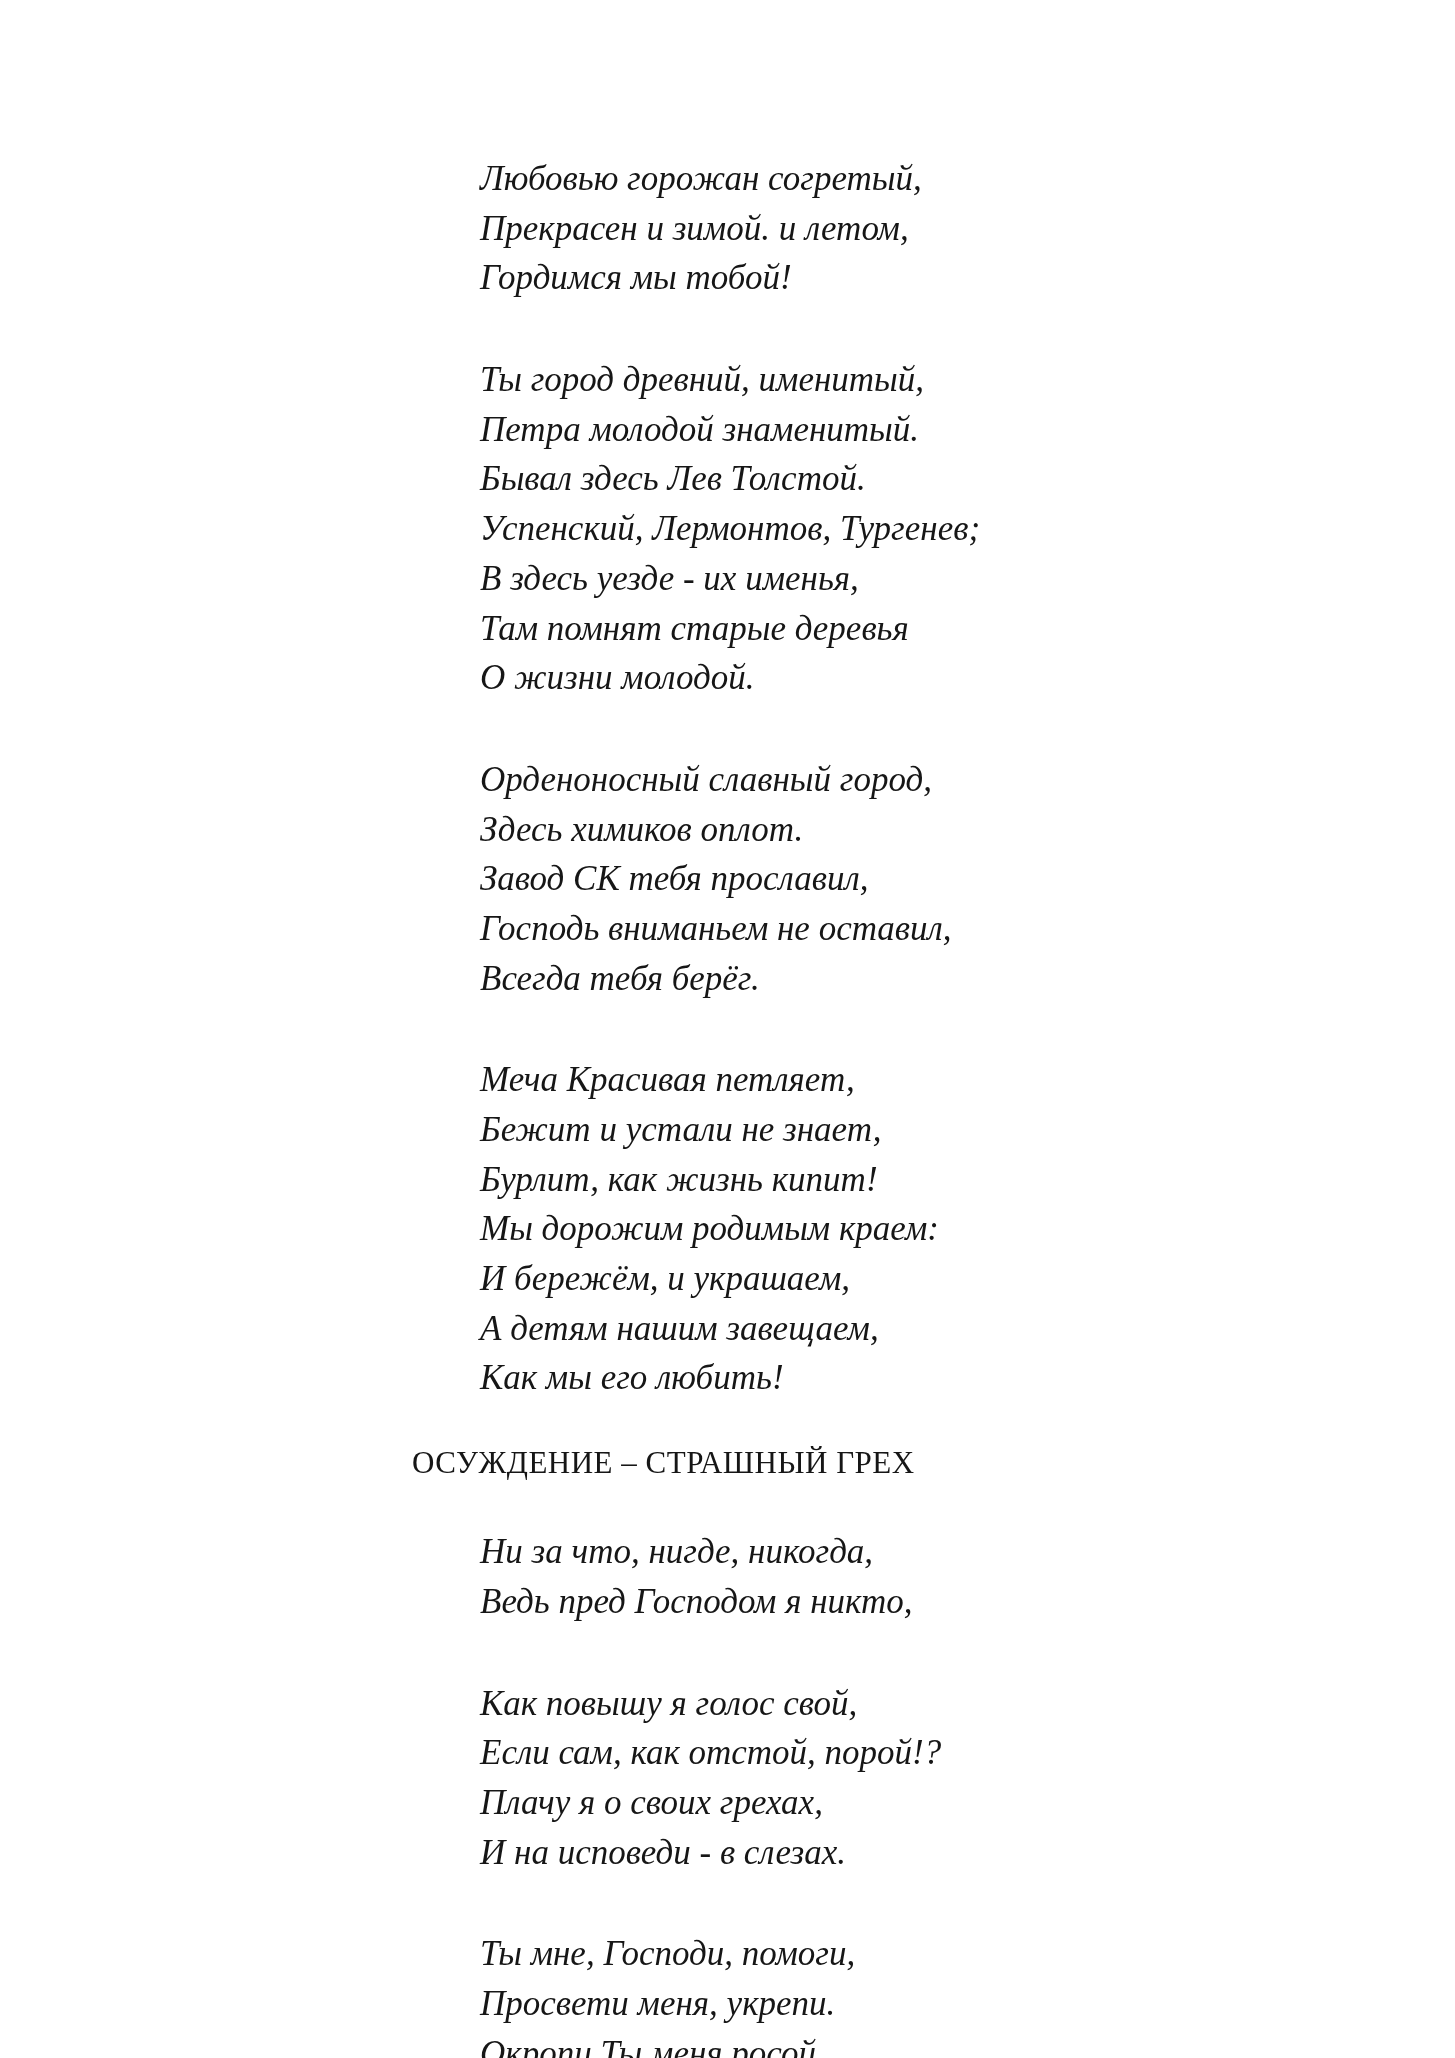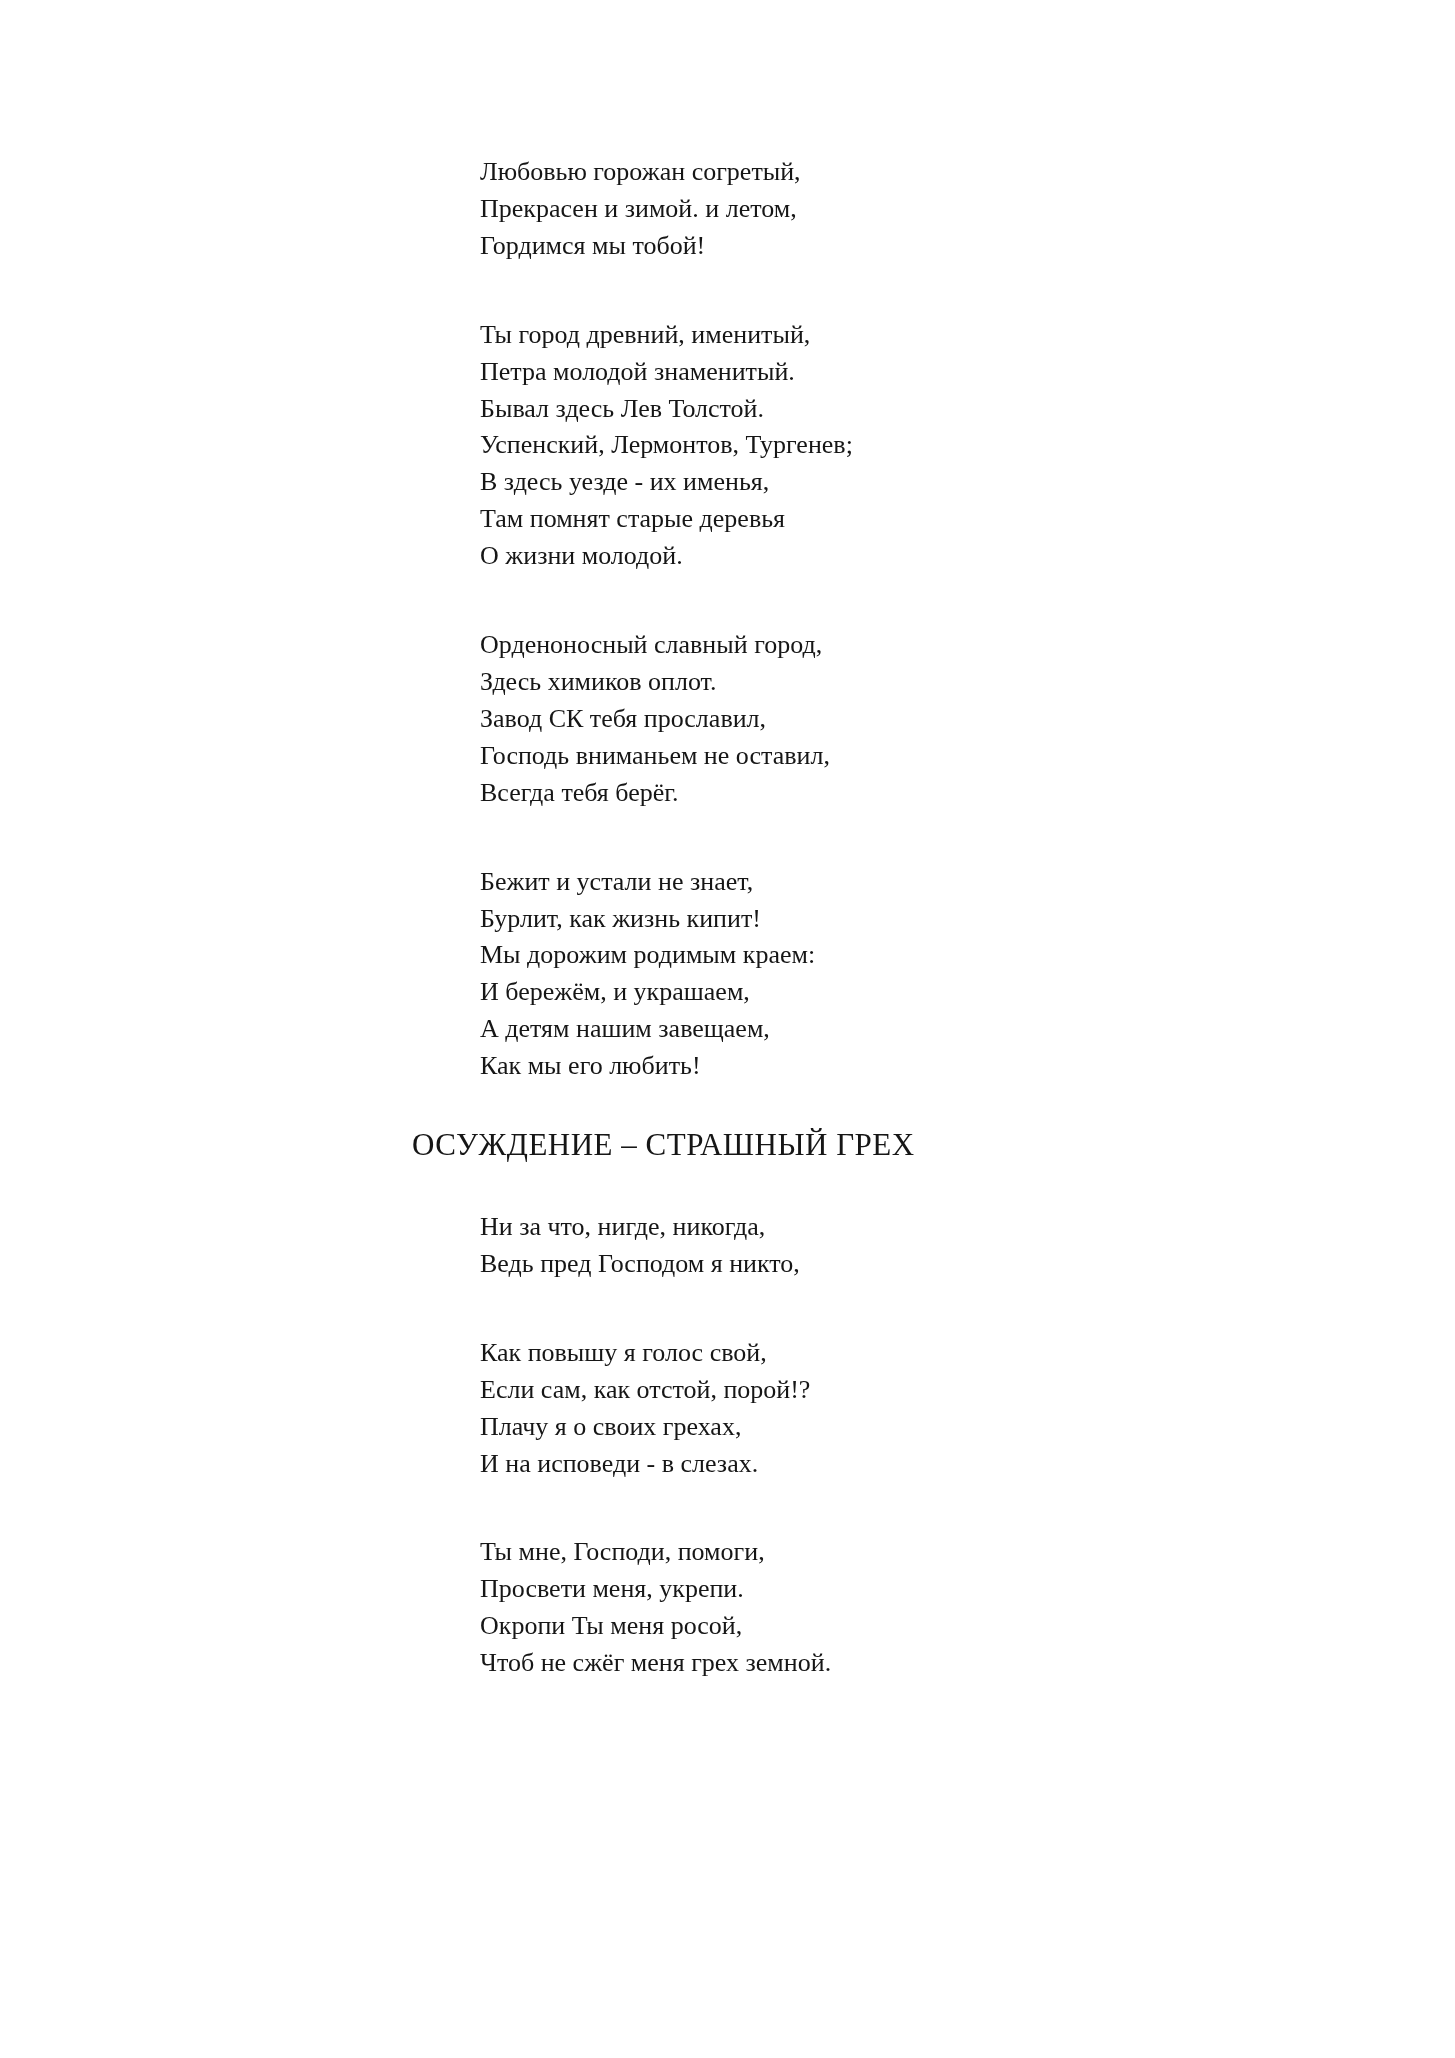--- a/index.html
+++ b/index.html
@@ -24,23 +24,24 @@
     margin: 0 0 0 0;
   }
   .stanza {
     margin: 0 0 52px 0;
     padding: 0 0 0 300px;
   }
   .stanza:last-child {
     margin-bottom: 0;
   }
   .line {
-    font-size: 26px;
+    font-size: 35px;
     line-height: 1.42;
     white-space: pre-wrap;
+    font-style: italic;
   }
   .section-title {
     margin: 42px 0 46px 0;
     padding-left: 232px;
     font-size: 31px;
     font-weight: normal;
     letter-spacing: 0.5px;
   }
   .spacer-top {
     height: 4px;
@@ -68,20 +69,21 @@
           <div class="line">О жизни молодой.</div>
         </div>
         <div class="stanza">
           <div class="line">Орденоносный славный город,</div>
           <div class="line">Здесь химиков оплот.</div>
           <div class="line">Завод СК тебя прославил,</div>
           <div class="line">Господь вниманьем не оставил,</div>
           <div class="line">Всегда тебя берёг.</div>
         </div>
         <div class="stanza">
+          <div class="line">Меча Красивая петляет,</div>
           <div class="line">Бежит и устали не знает,</div>
           <div class="line">Бурлит, как жизнь кипит!</div>
           <div class="line">Мы дорожим родимым краем:</div>
           <div class="line">И бережём, и украшаем,</div>
           <div class="line">А детям нашим завещаем,</div>
           <div class="line">Как мы его любить!</div>
         </div>
       </div>
       <div class="poem-block">
         <div class="section-title">ОСУЖДЕНИЕ – СТРАШНЫЙ ГРЕХ</div>

